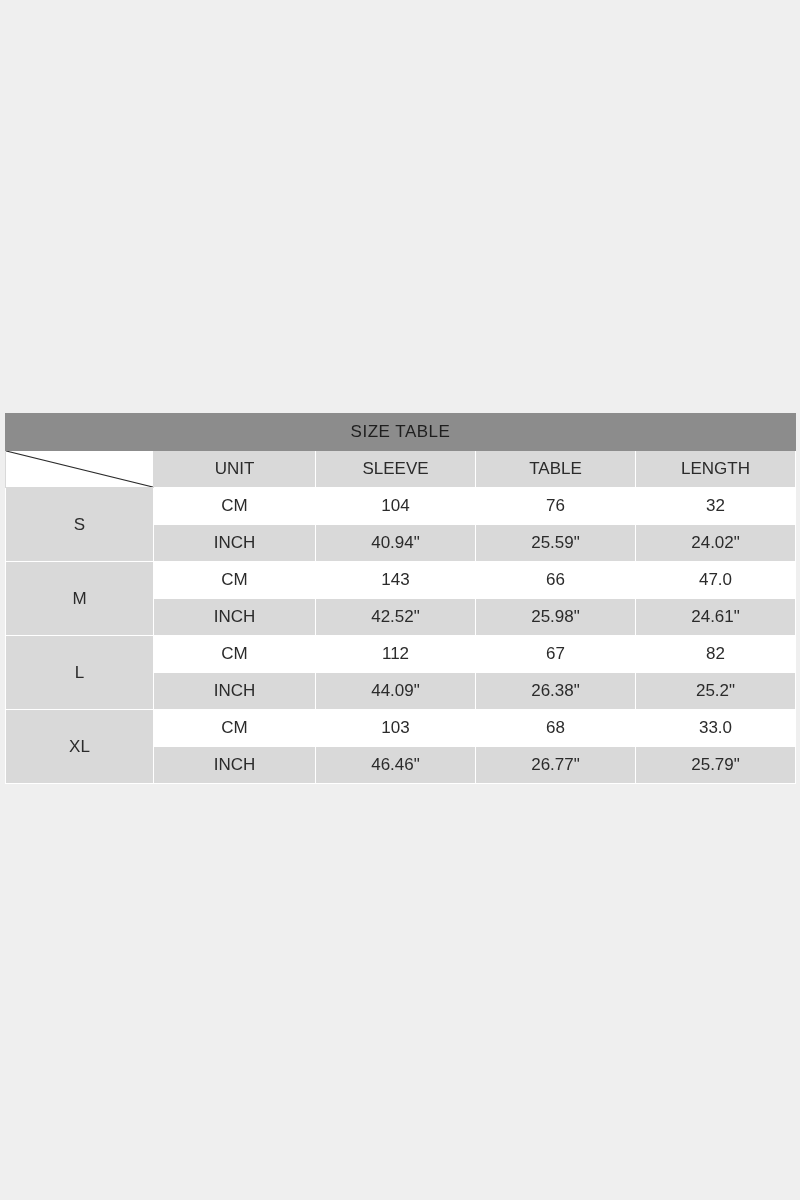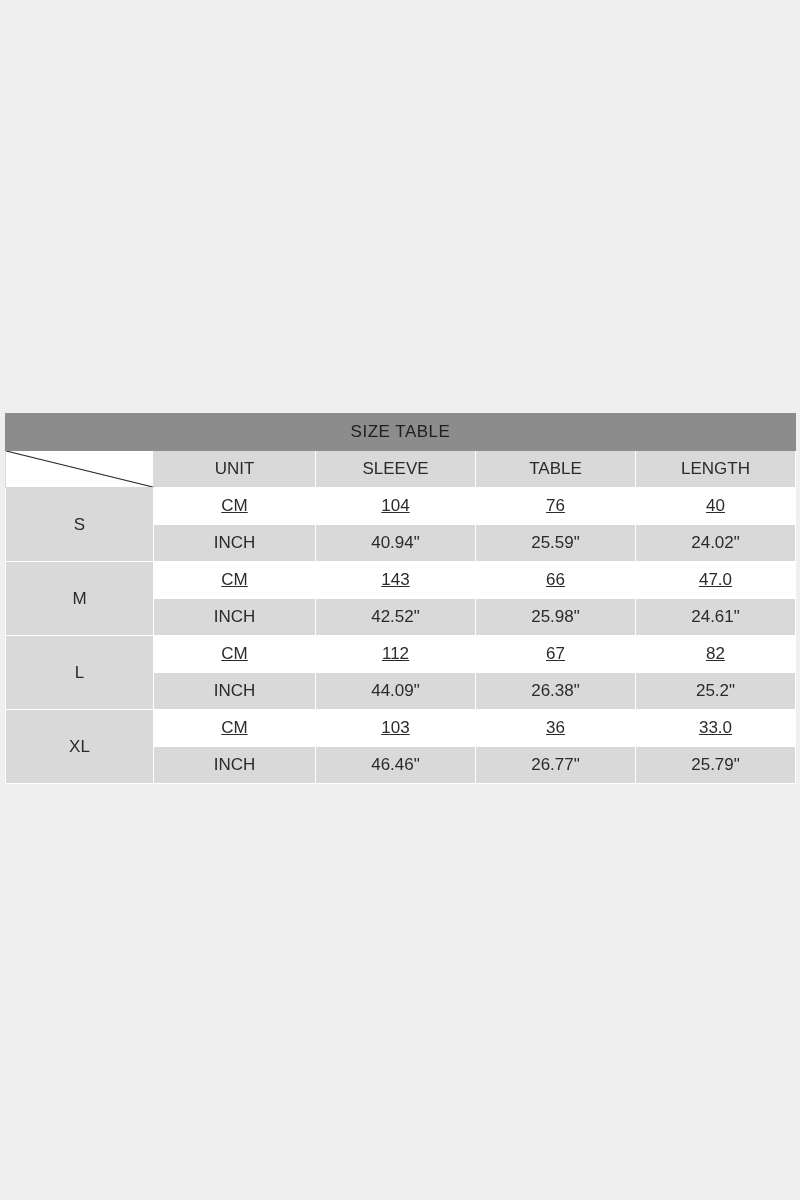--- a/index.html
+++ b/index.html
@@ -80,21 +80,20 @@
     font-size: 17px;
     border: 1px solid #ffffff !important;
   }
 
   
   tr.inch-row td.data-cell {
     background: #d9d9d9 !important;
   }
   tr.cm-row td.data-cell {
     background: #ffffff !important;
-    text-decoration: underline;
   }
 
   .col-size  { width: 148px; }
   .col-unit  { width: 162px; }
   .col-chest { width: 160px; }
   .col-sleeve{ width: 160px; }
   .col-length{ width: 160px; }
 </style>
 </head>
 <body>
@@ -124,21 +123,21 @@
         <td class="head-cell">SLEEVE</td>
         <td class="head-cell">TABLE</td>
         <td class="head-cell">LENGTH</td>
       </tr>
 
       <tr class="cm-row">
         <td class="size-cell" rowspan="2">S</td>
         <td class="data-cell">CM</td>
         <td class="data-cell">104</td>
         <td class="data-cell">76</td>
-        <td class="data-cell">40</td>
+        <td class="data-cell">32</td>
       </tr>
       <tr class="inch-row">
         <td class="data-cell">INCH</td>
         <td class="data-cell">40.94"</td>
         <td class="data-cell">25.59"</td>
         <td class="data-cell">24.02"</td>
       </tr>
 
       <tr class="cm-row">
         <td class="size-cell" rowspan="2">M</td>
@@ -165,21 +164,21 @@
         <td class="data-cell">INCH</td>
         <td class="data-cell">44.09"</td>
         <td class="data-cell">26.38"</td>
         <td class="data-cell">25.2"</td>
       </tr>
 
       <tr class="cm-row">
         <td class="size-cell" rowspan="2">XL</td>
         <td class="data-cell">CM</td>
         <td class="data-cell">103</td>
-        <td class="data-cell">36</td>
+        <td class="data-cell">68</td>
         <td class="data-cell">33.0</td>
       </tr>
       <tr class="inch-row">
         <td class="data-cell">INCH</td>
         <td class="data-cell">46.46"</td>
         <td class="data-cell">26.77"</td>
         <td class="data-cell">25.79"</td>
       </tr>
     </tbody>
   </table>

